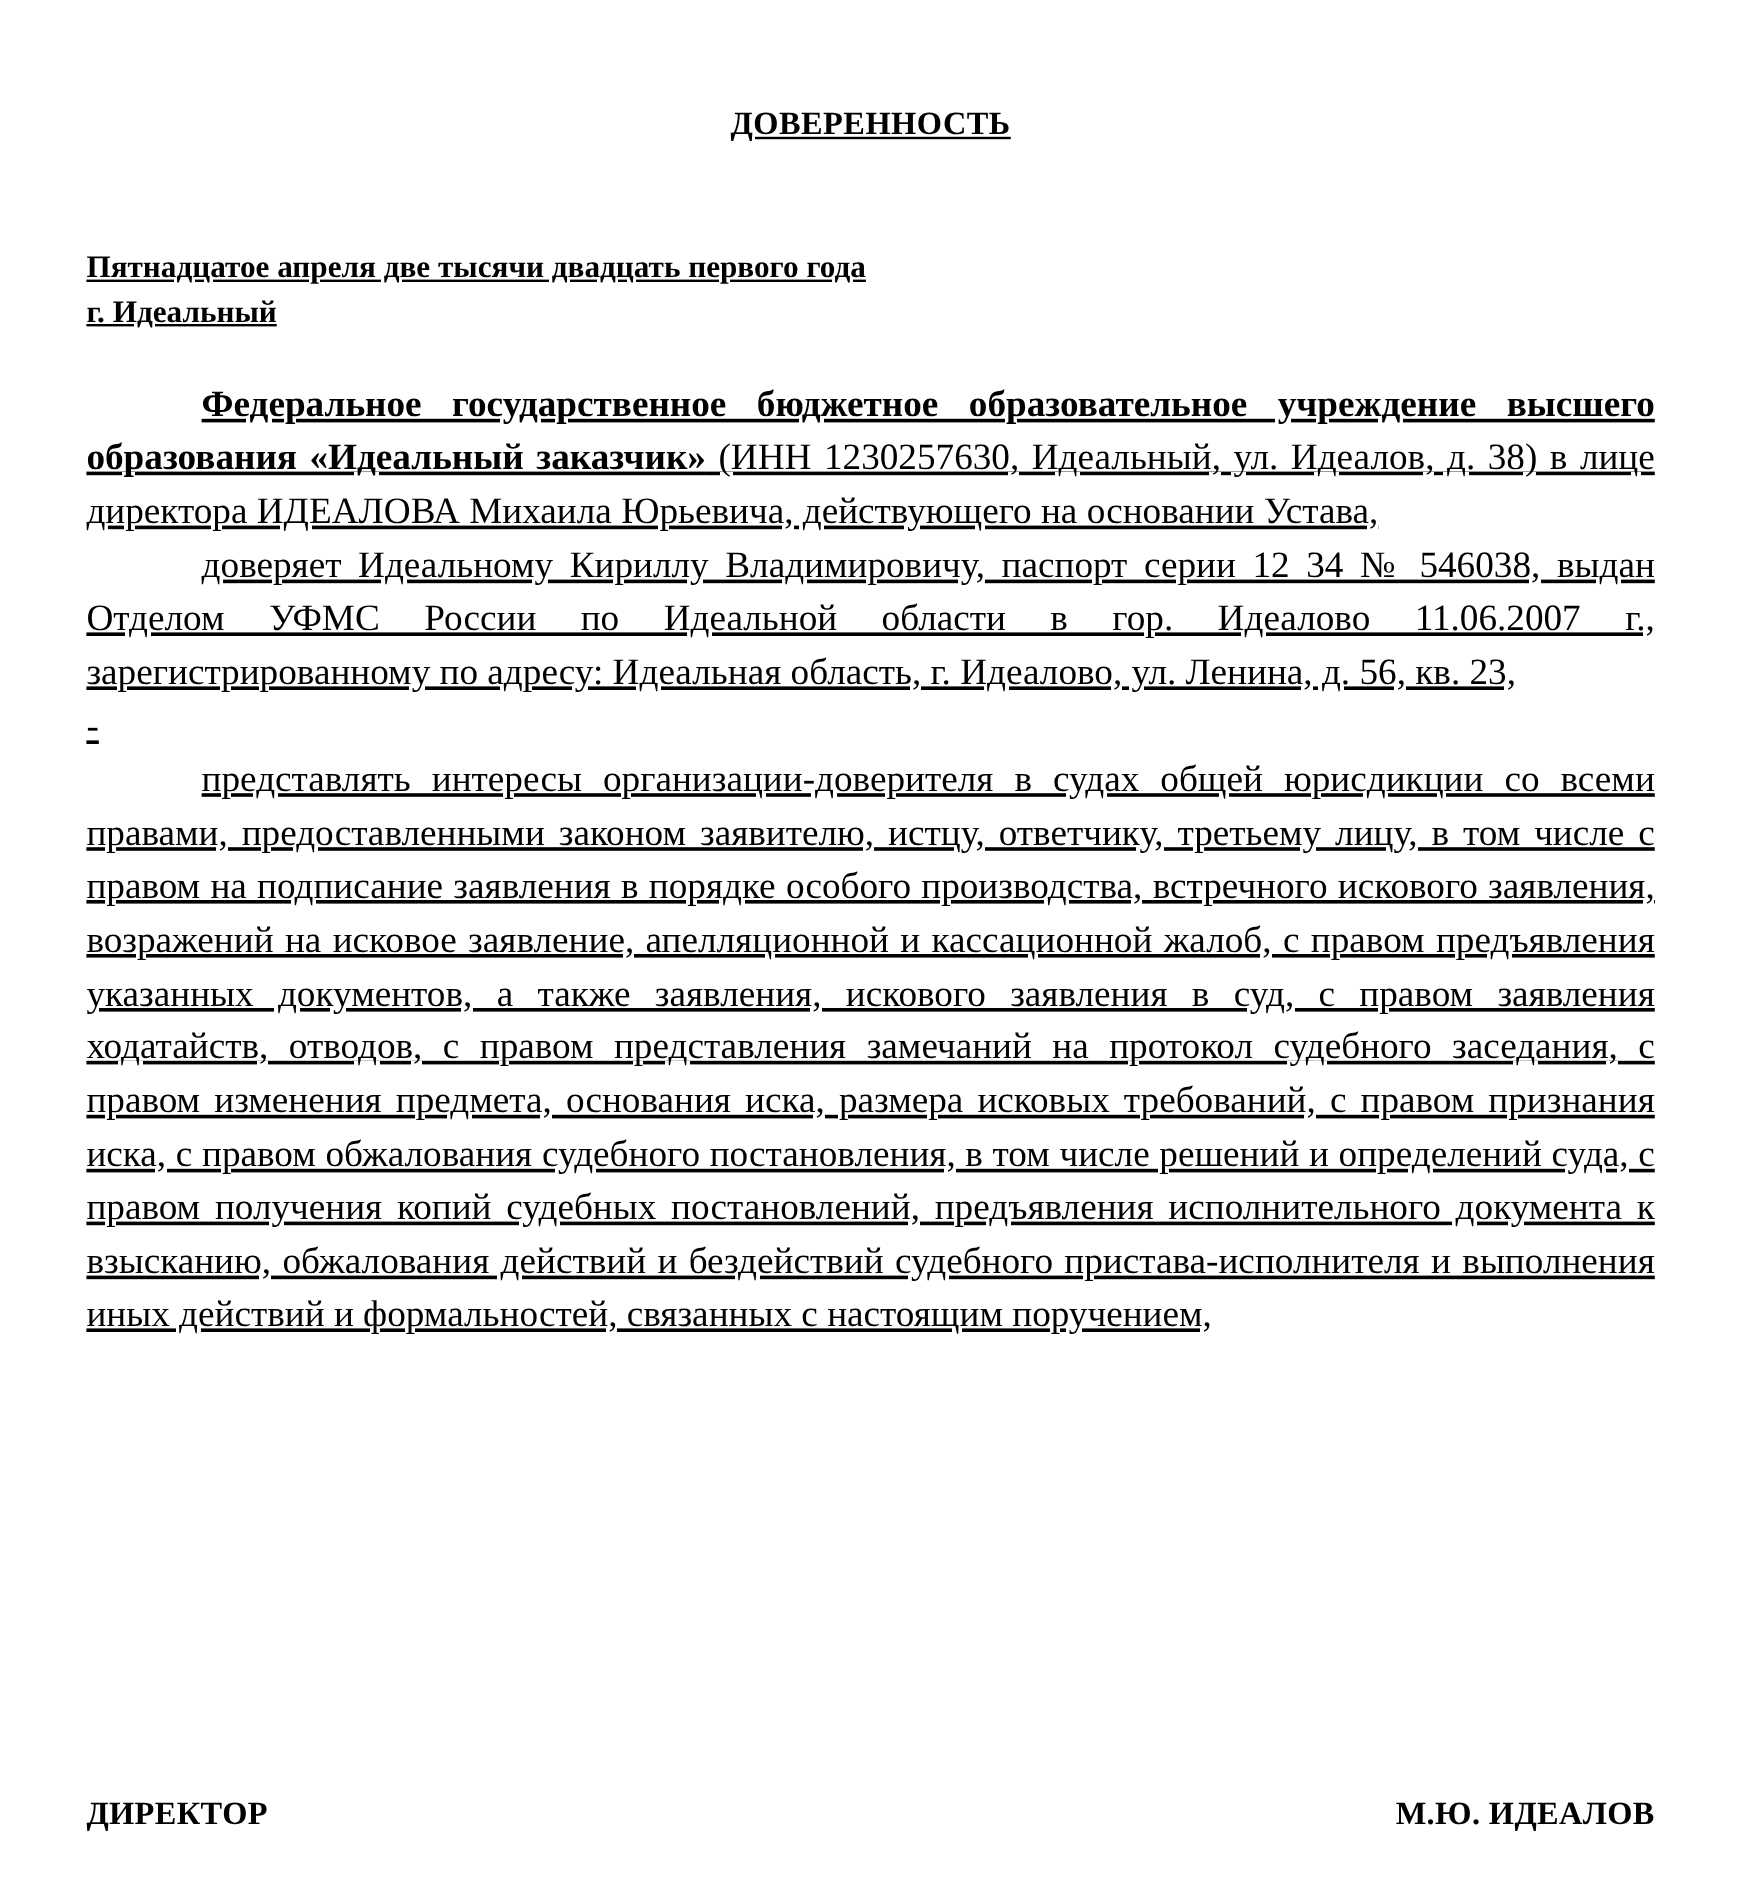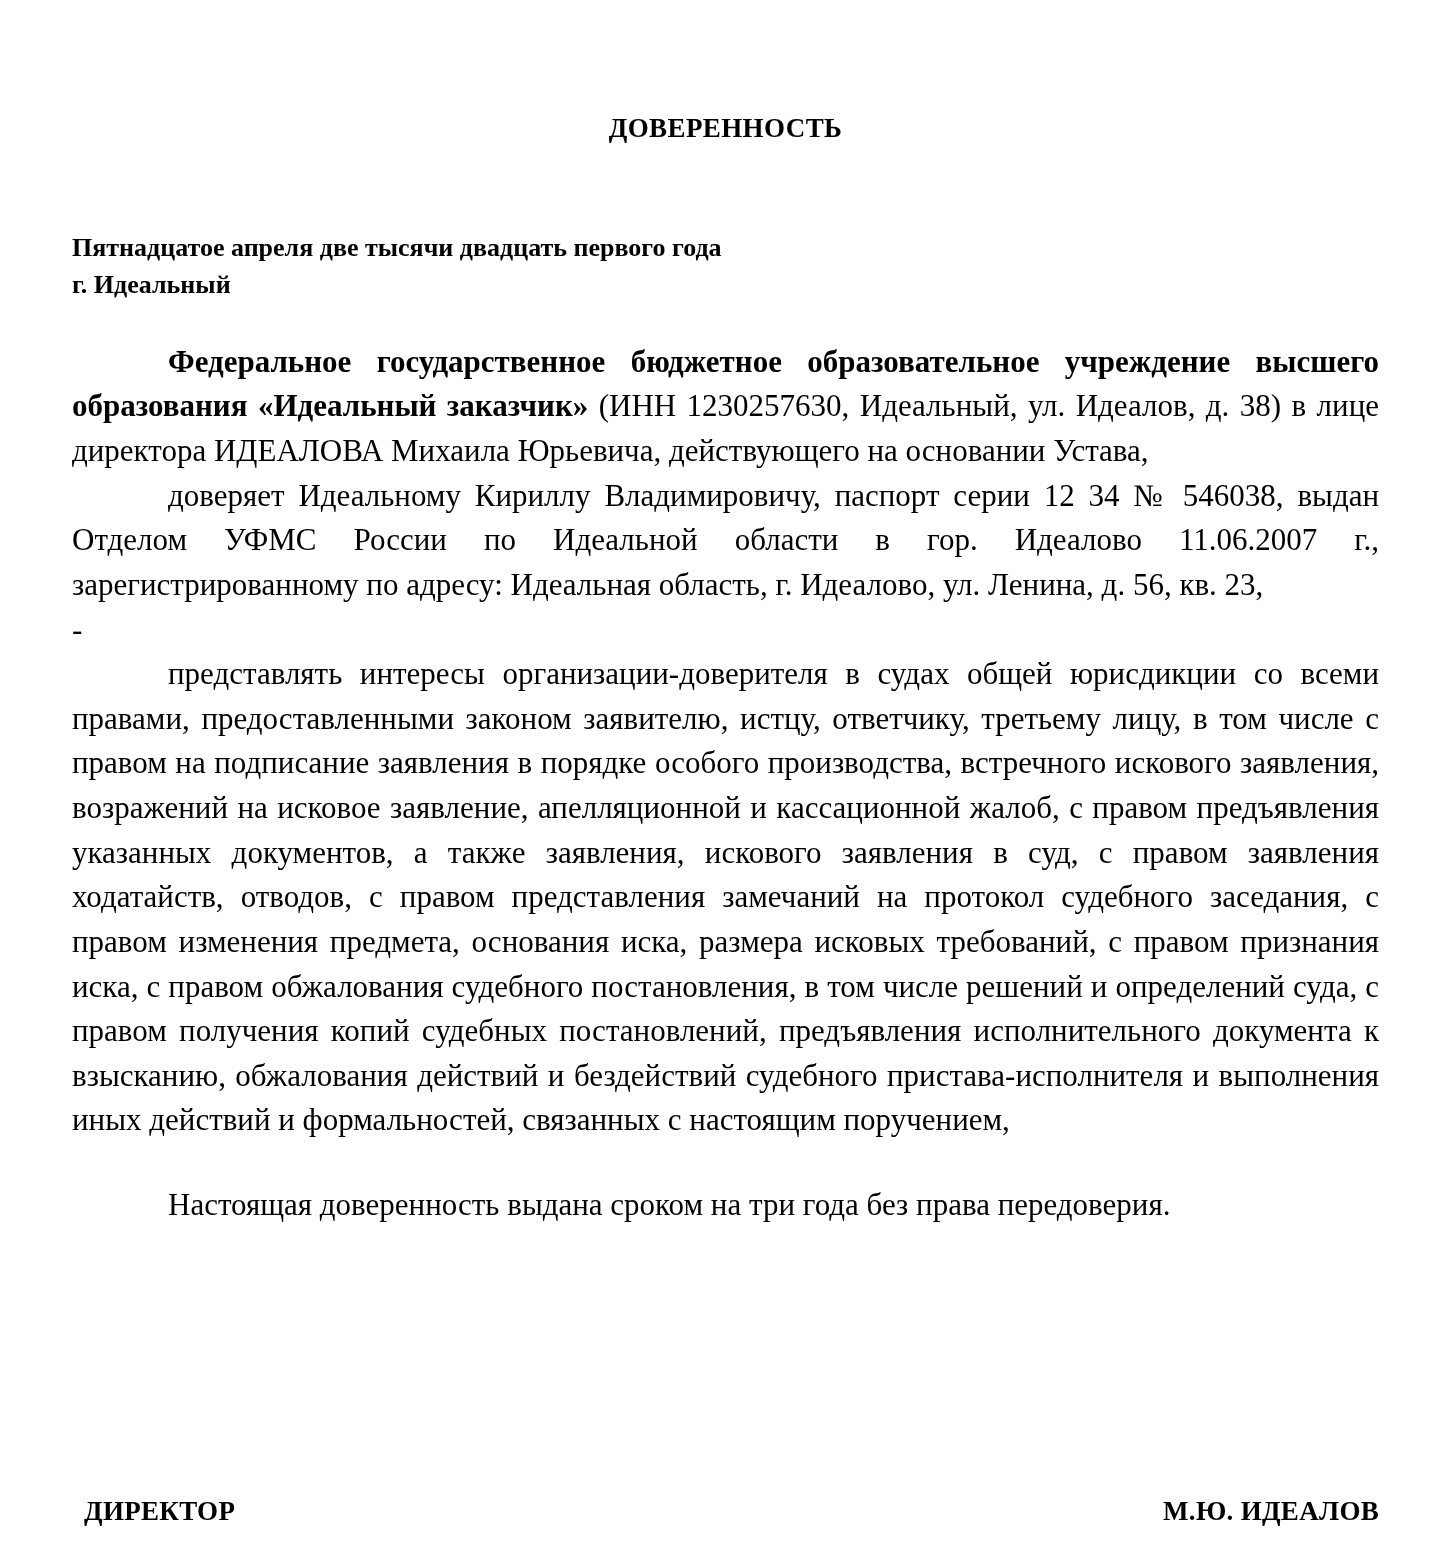--- a/index.html
+++ b/index.html
@@ -13,21 +13,22 @@
     min-height: 1567px;
     font-family: "Liberation Serif", "DejaVu Serif", serif;
     color: #000000;
     -webkit-font-smoothing: antialiased;
   }
   .page {
     position: relative;
     width: 1451px;
     min-height: 1567px;
     box-sizing: border-box;
-    padding: 113px 72px 40px 72px;
+    padding: 88px 72px 40px 72px;
+    text-decoration: underline;
   }
   .doc-title {
     text-align: center;
     font-weight: bold;
     font-size: 27px;
     letter-spacing: 0.4px;
     margin: 0 0 0 0;
   }
   .header-block {
     margin-top: 86px;
@@ -63,21 +64,21 @@
     left: 72px;
     right: 72px;
     bottom: 40px;
     display: flex;
     justify-content: space-between;
     align-items: flex-end;
     font-weight: bold;
     font-size: 27px;
     letter-spacing: 0.3px;
   }
-  .sign-left { text-align: left; margin-left: 12px; }
+  .sign-left { text-align: left; }
   .sign-right { text-align: center; margin-left: 23px; }
 </style>
 </head>
 <body>
 
 <div class="page">
 
   <h1 class="doc-title">ДОВЕРЕННОСТЬ</h1>
 
   <div class="header-block">
@@ -89,23 +90,20 @@
 
     <p class="para"><span class="bold">Федеральное государственное бюджетное образовательное учреждение высшего образования «Идеальный заказчик»</span><span> (ИНН 1230257630, Идеальный, ул. Идеалов, д. 38) в лице директора ИДЕАЛОВА Михаила Юрьевича, действующего на основании Устава,</span></p>
 
     <p class="para">доверяет Идеальному Кириллу Владимировичу, паспорт серии 12 34 № 546038, выдан Отделом УФМС России по Идеальной области в гор. Идеалово 11.06.2007 г., зарегистрированному по адресу: Идеальная область, г. Идеалово, ул. Ленина, д. 56, кв. 23,</p>
 
     <p class="para no-indent">-</p>
 
     <p class="para">представлять интересы организации-доверителя в судах общей юрисдикции со всеми правами, предоставленными законом заявителю, истцу, ответчику, третьему лицу, в том числе с правом на подписание заявления в порядке особого производства, встречного искового заявления, возражений на исковое заявление, апелляционной и кассационной жалоб, с правом предъявления указанных документов, а также заявления, искового заявления в суд, с правом заявления ходатайств, отводов, с правом представления замечаний на протокол судебного заседания, с правом изменения предмета, основания иска, размера исковых требований, с правом признания иска, с правом обжалования судебного постановления, в том числе решений и определений суда, с правом получения копий судебных постановлений, предъявления исполнительного документа к взысканию, обжалования действий и бездействий судебного пристава-исполнителя и выполнения иных действий и формальностей, связанных с настоящим поручением,</p>
 
 
-    <div class="term-block">
-      <p class="para">Настоящая доверенность выдана сроком на три года без права передоверия.</p>
-    </div>
 
   </div>
 
   <div class="signature-row">
     <div class="sign-left">ДИРЕКТОР</div>
     <div class="sign-right">М.Ю. ИДЕАЛОВ</div>
   </div>
 
 </div>
 

